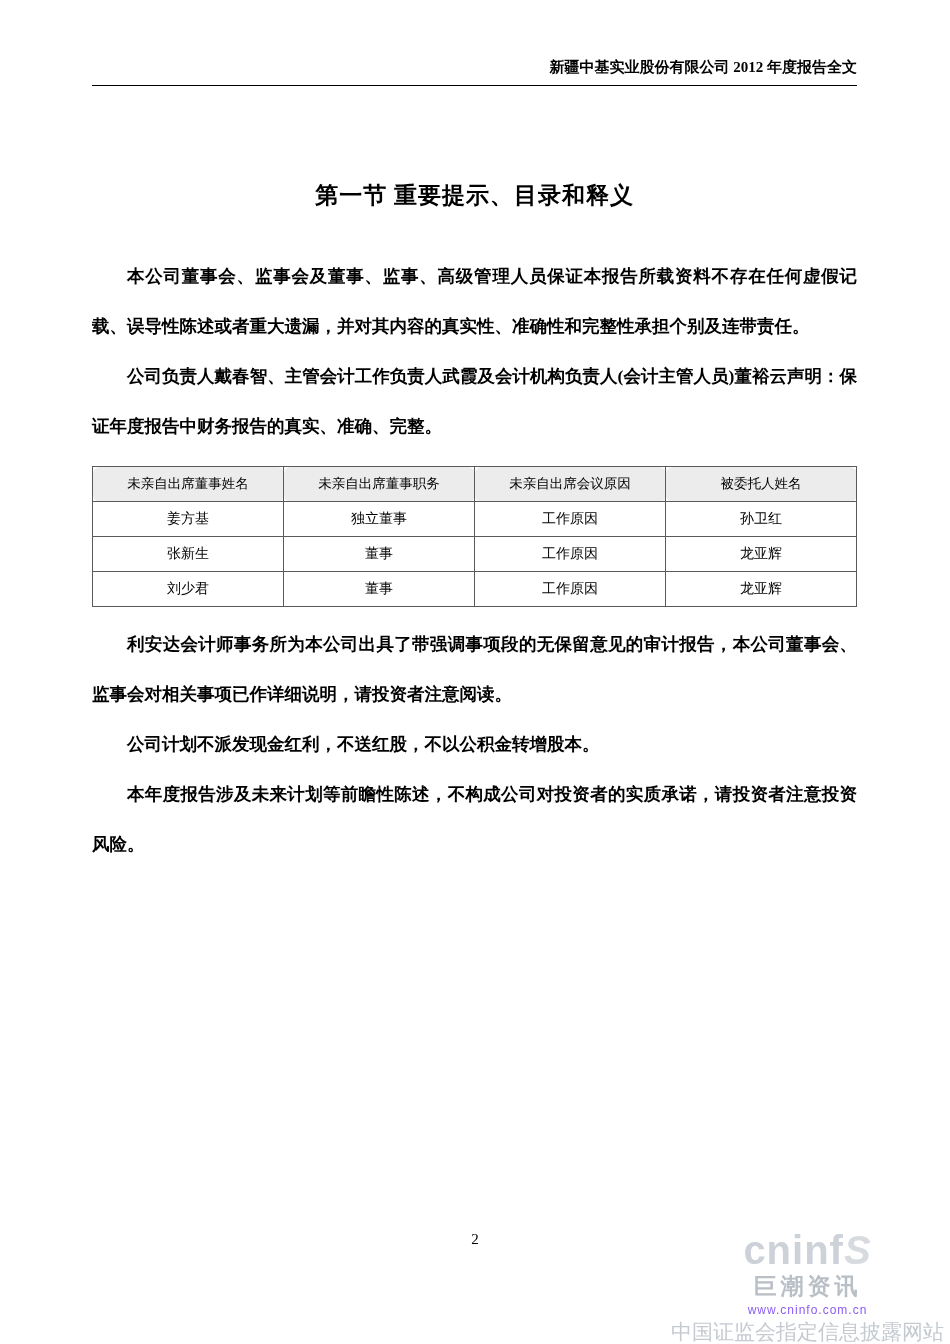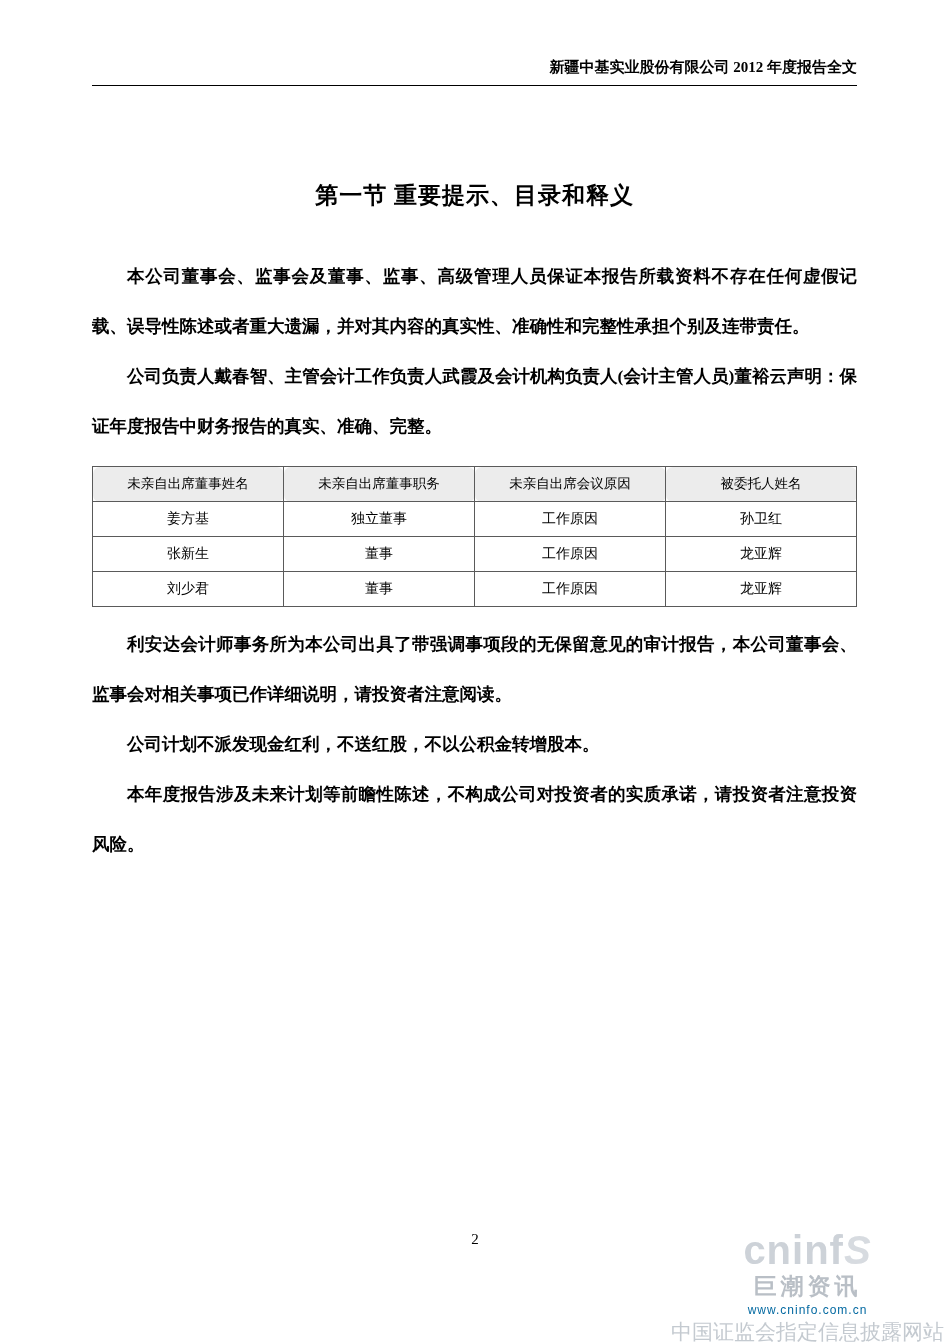--- a/index.html
+++ b/index.html
@@ -108,21 +108,21 @@
   }
   .wm-brand {
     font-size: 23px;
     font-weight: bold;
     color: #b9bfc6;
     letter-spacing: 4px;
     margin-top: 2px;
   }
   .wm-url {
     font-size: 12px;
-    color: #0369a1;
+    color: #8b5cf6;
     letter-spacing: 1px;
     margin-top: 4px;
   }
   .wm-caption {
     font-size: 21px;
     color: #c4cad0;
     margin-top: 3px;
   }
 </style>
 </head>

